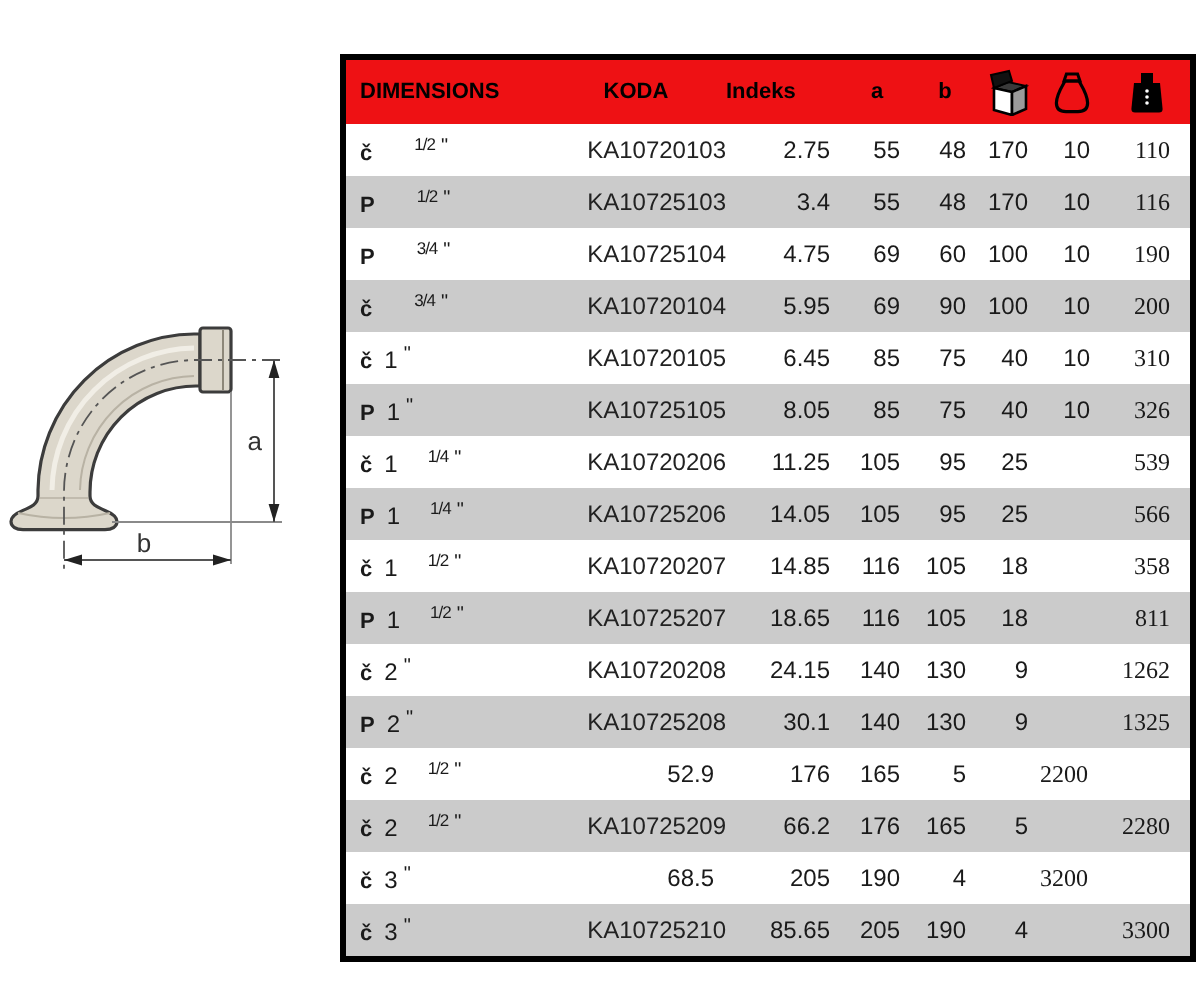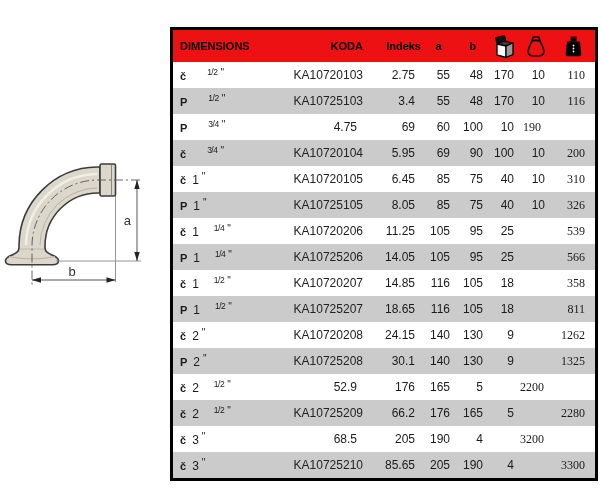--- a/index.html
+++ b/index.html
@@ -11,22 +11,22 @@
 
   
   .diagram{position:absolute;left:0;top:148px;width:170px;height:165px;}
 
   
   .table-wrap{position:absolute;left:170px;top:27px;width:422px;border:3px solid #000;background:#fff;}
   .thead{display:grid;grid-template-columns:100px 90px 58px 35px 33px 31px 31px 44px;
          height:32px;background:#ee1114;align-items:center;}
   .hcell{font-size:11px;font-weight:bold;color:#000;white-space:nowrap;}
   .h-dim{padding-left:7px;}
-  .h-koda,.h-icon{text-align:right;}
-  .h-indeks{text-align:right;}
+  .h-koda,.h-icon{text-align:center;}
+  .h-indeks{text-align:left;}
   .h-a,.h-b{text-align:center;}
   .h-icon svg{display:block;margin:0 auto;}
 
   .trow{display:grid;grid-template-columns:100px 90px 58px 35px 33px 31px 31px 44px;
         height:26px;align-items:center;background:#fff;}
   .trow.alt{background:#cbcbcb;}
   .cell{font-size:12px;color:#1a1a1a;white-space:nowrap;}
   .c-dim{padding-left:7px;}
   .letter{font-weight:bold;font-size:11px;margin-right:6px;}
   .whole{font-size:12px;}
@@ -128,20 +128,21 @@
           <div class="cell c-koda">KA10725103</div>
           <div class="cell num">3.4</div>
           <div class="cell num">55</div>
           <div class="cell num">48</div>
           <div class="cell num">170</div>
           <div class="cell num">10</div>
           <div class="cell num c-weight">116</div>
         </div>
         <div class="trow">
           <div class="cell c-dim"><span class="letter">P</span><span class="frac">3/4</span><span class="unit">"</span></div>
+          <div class="cell c-koda">KA10725104</div>
           <div class="cell num">4.75</div>
           <div class="cell num">69</div>
           <div class="cell num">60</div>
           <div class="cell num">100</div>
           <div class="cell num">10</div>
           <div class="cell num c-weight">190</div>
         </div>
         <div class="trow alt">
           <div class="cell c-dim"><span class="letter">č</span><span class="frac">3/4</span><span class="unit">"</span></div>
           <div class="cell c-koda">KA10720104</div>

